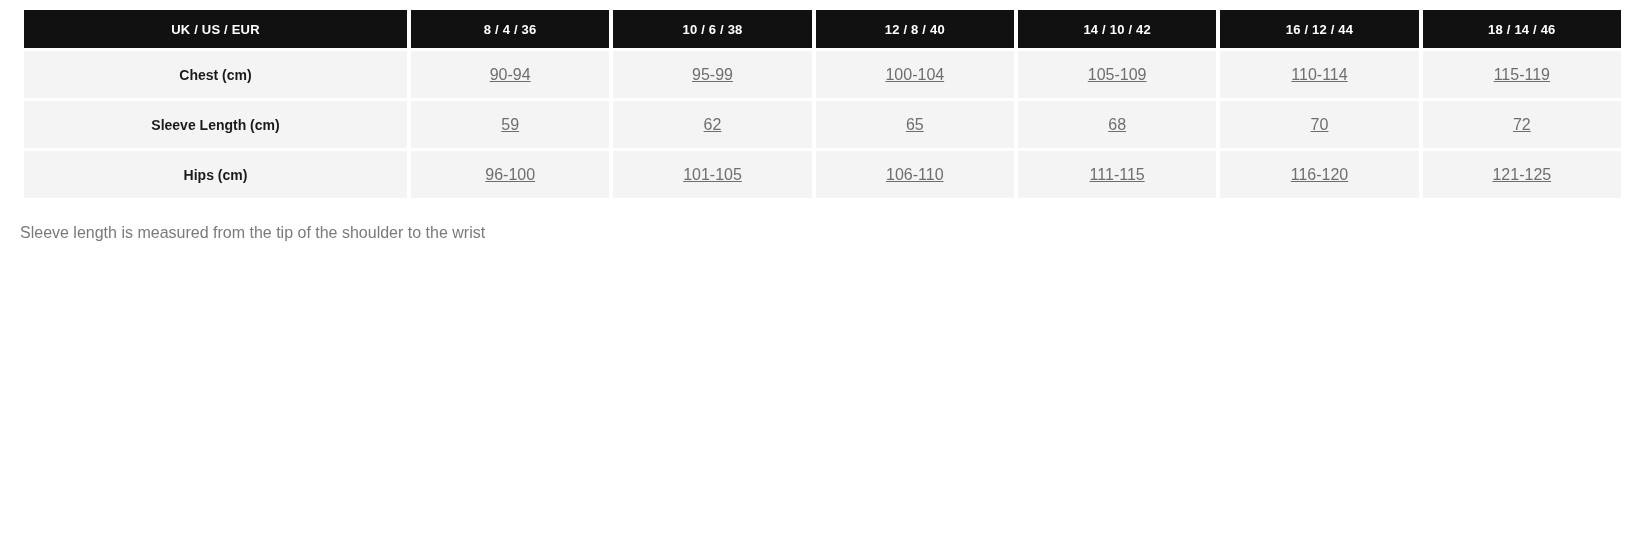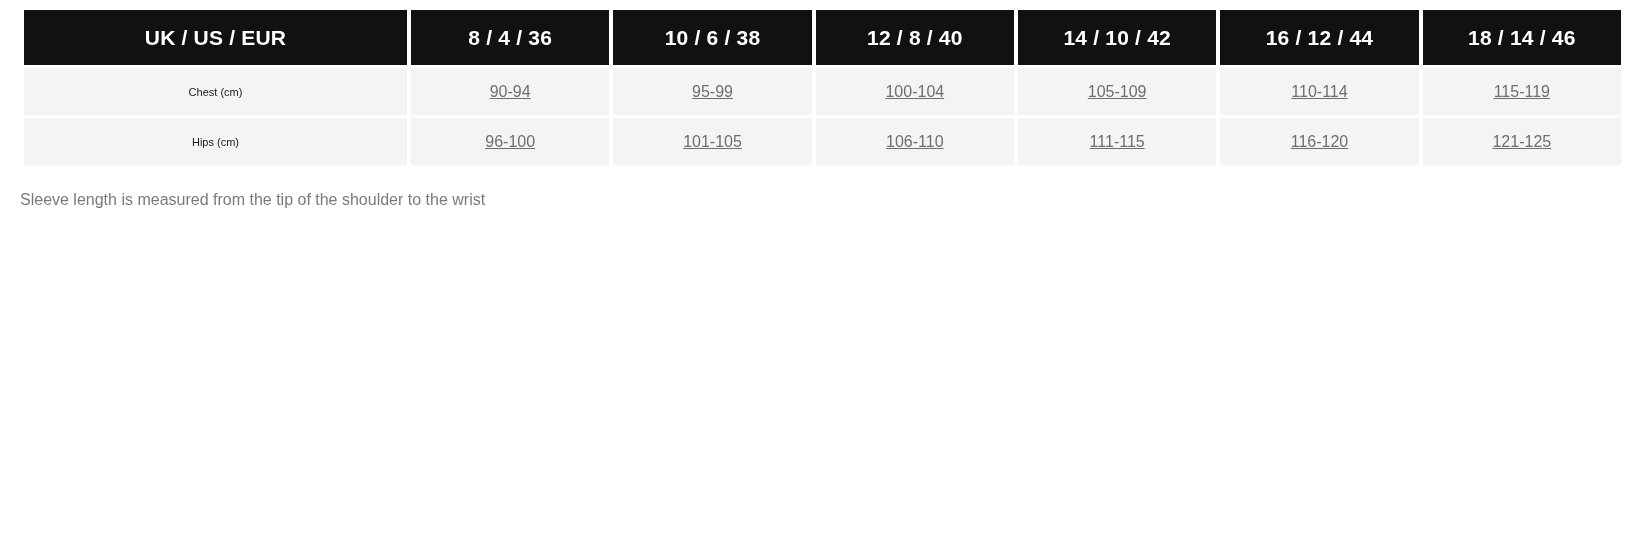--- a/index.html
+++ b/index.html
@@ -28,43 +28,43 @@
     table-layout: fixed;
   }
 
   
   col.label-col { width: 383px; }
   col.size-col  { width: auto; }
 
   thead th {
     background: #111111;
     color: #ffffff;
-    font-size: 21px;
+    font-size: 13px;
     font-weight: bold;
     letter-spacing: 0.2px;
-    height: 55px;
+    height: 38px;
     text-align: center;
     vertical-align: middle;
     padding: 0 4px;
     border: 0;
   }
 
   tbody td {
     background: #f4f4f4;
     height: 47px;
     text-align: center;
     vertical-align: middle;
     padding: 0 4px;
     border: 0;
   }
 
   tbody td.row-label {
     color: #1a1a1a;
-    font-size: 11px;
-    font-weight: normal;
+    font-size: 14px;
+    font-weight: bold;
   }
 
   tbody td.row-value {
     color: #6e6e6e;
     font-size: 16px;
     font-weight: normal;
     text-decoration: underline;
   }
 
   .footnote {
@@ -107,20 +107,29 @@
       <tr>
         <td class="row-label">Chest (cm)</td>
         <td class="row-value">90-94</td>
         <td class="row-value">95-99</td>
         <td class="row-value">100-104</td>
         <td class="row-value">105-109</td>
         <td class="row-value">110-114</td>
         <td class="row-value">115-119</td>
       </tr>
       <tr>
+        <td class="row-label">Sleeve Length (cm)</td>
+        <td class="row-value">59</td>
+        <td class="row-value">62</td>
+        <td class="row-value">65</td>
+        <td class="row-value">68</td>
+        <td class="row-value">70</td>
+        <td class="row-value">72</td>
+      </tr>
+      <tr>
         <td class="row-label">Hips (cm)</td>
         <td class="row-value">96-100</td>
         <td class="row-value">101-105</td>
         <td class="row-value">106-110</td>
         <td class="row-value">111-115</td>
         <td class="row-value">116-120</td>
         <td class="row-value">121-125</td>
       </tr>
     </tbody>
   </table>

